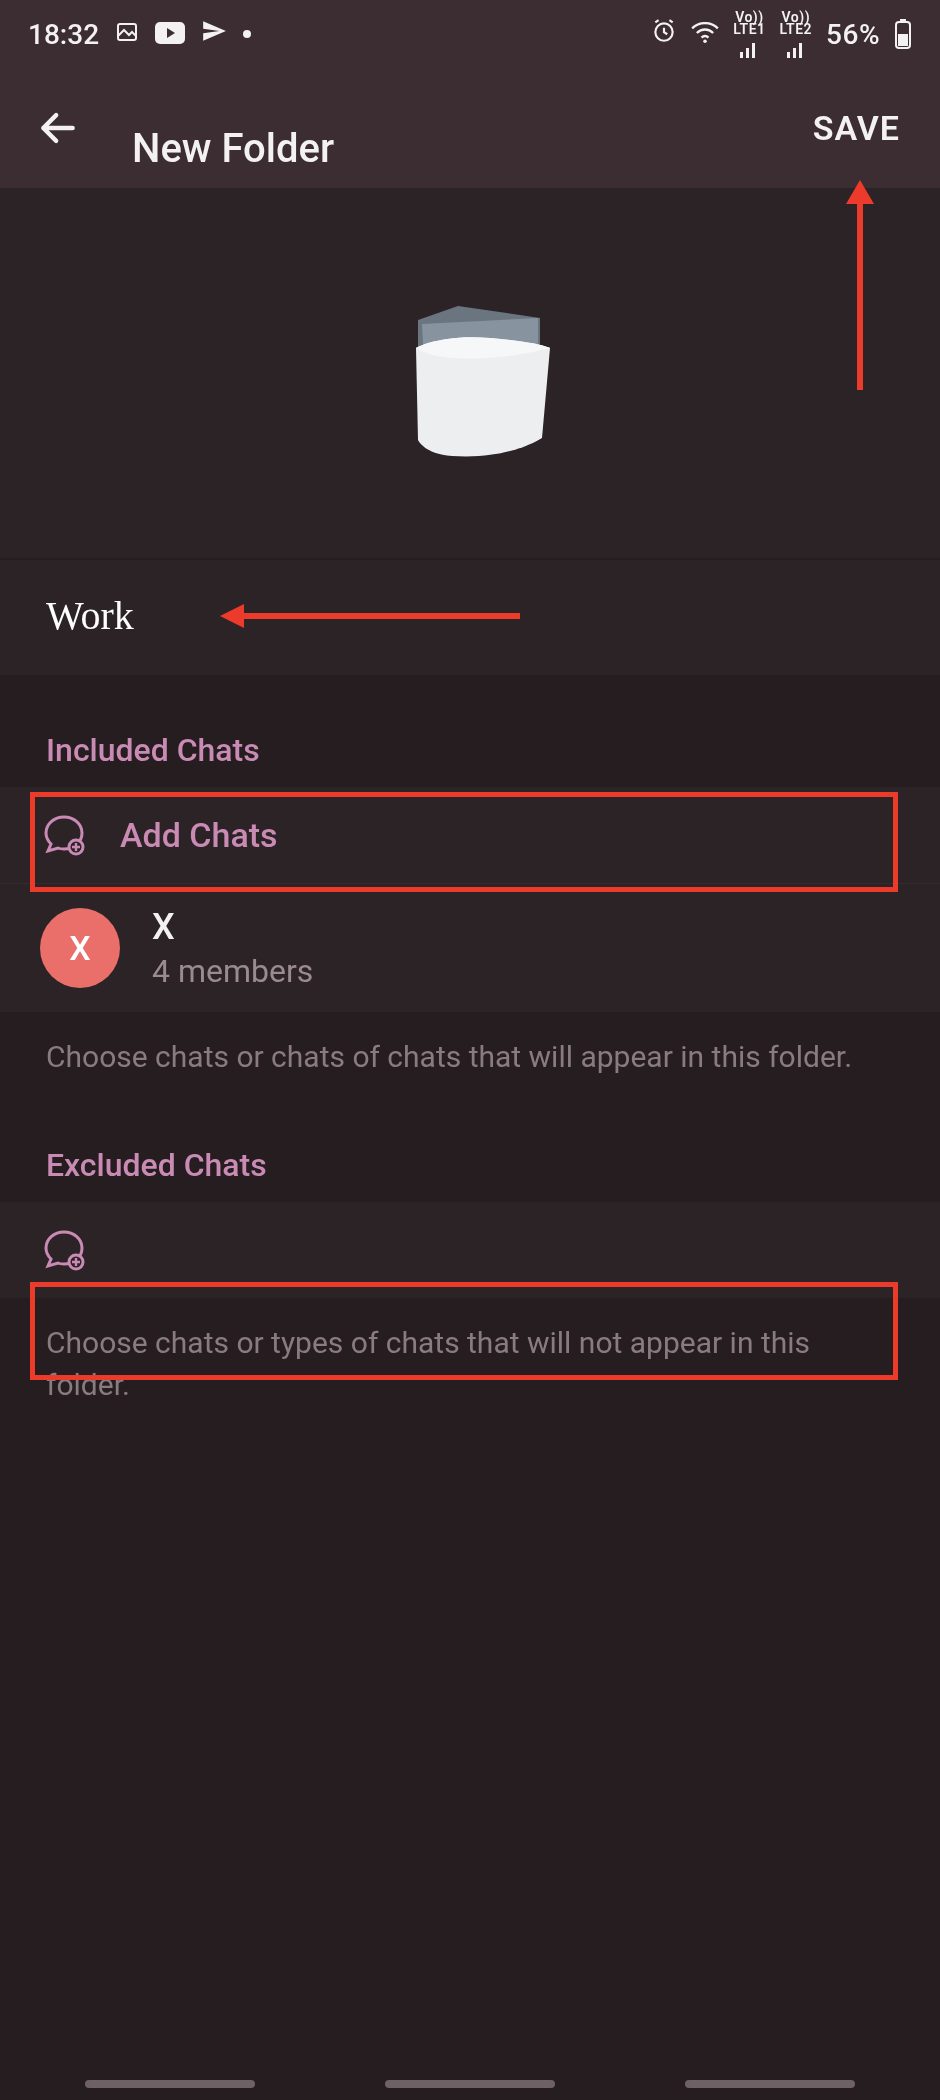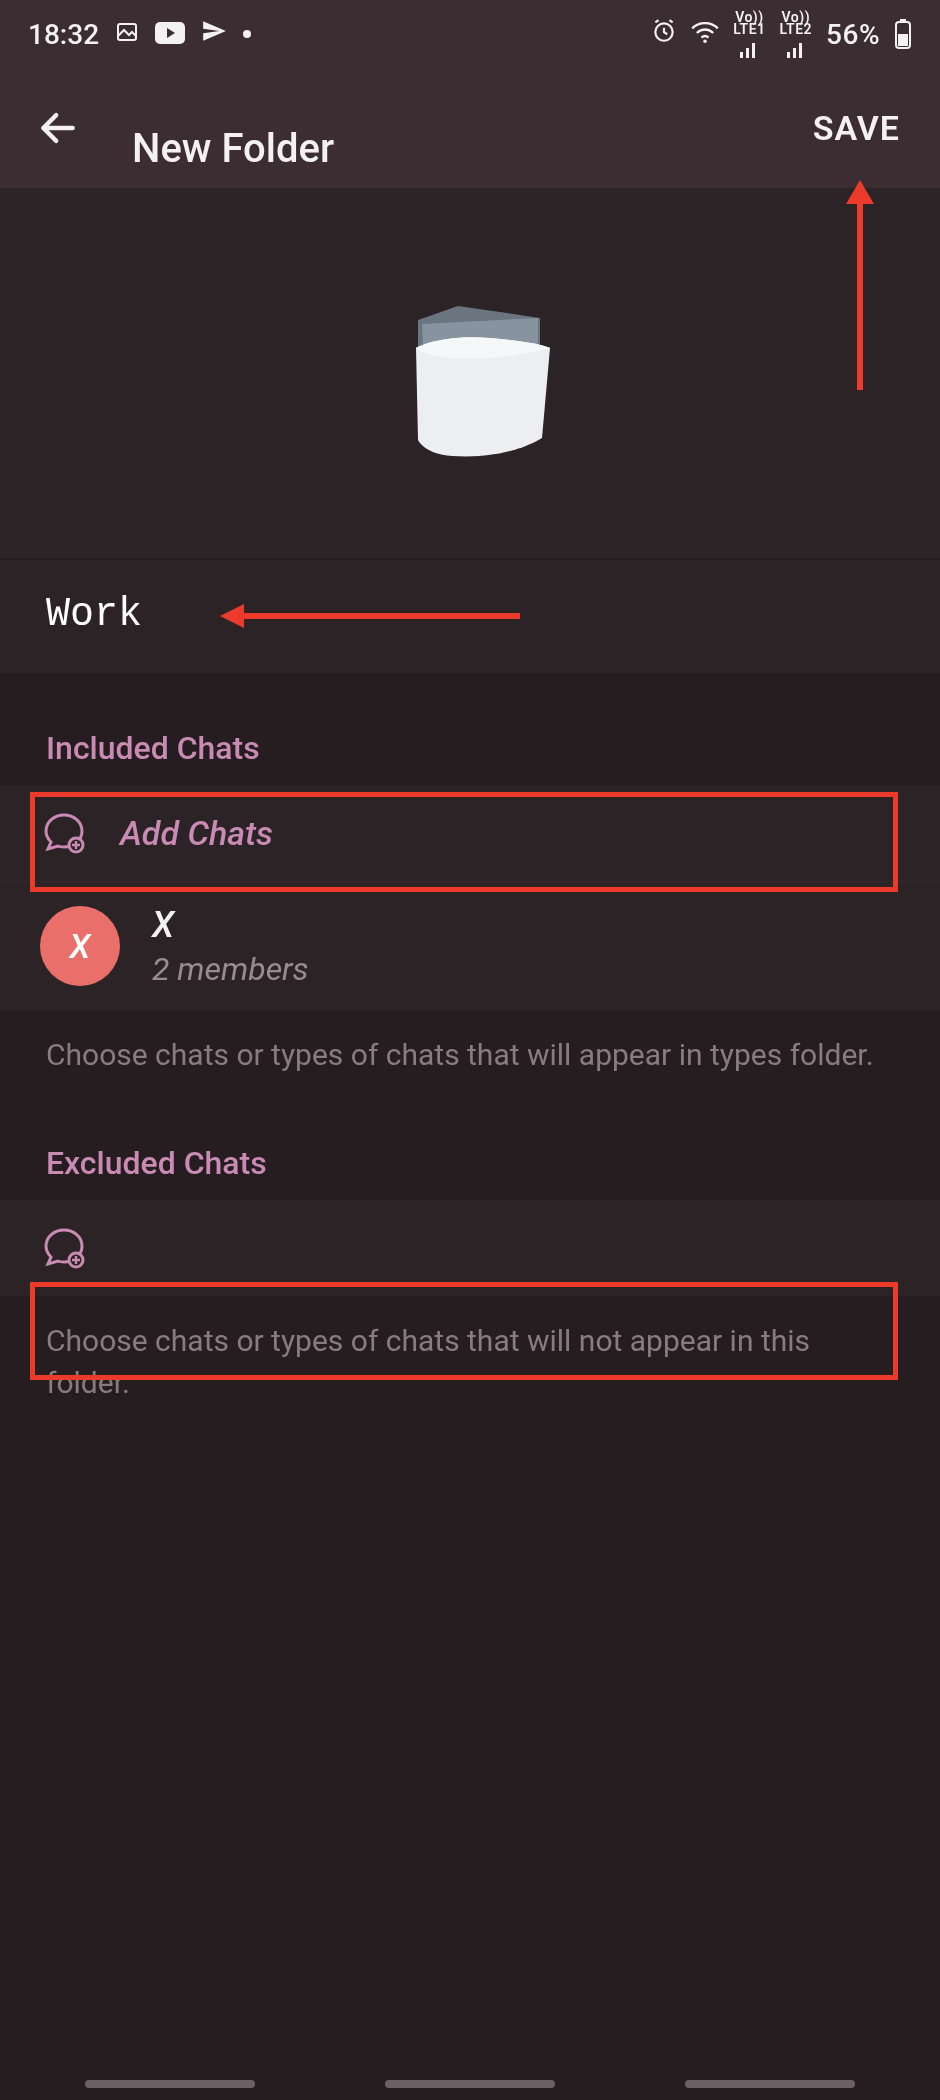--- a/index.html
+++ b/index.html
@@ -52,21 +52,21 @@
     margin-top: 2px;
     padding: 32px 46px 36px;
   }
   .name-input {
     background: transparent;
     border: none;
     outline: none;
     font-size: 40px;
     color: #fefefe;
     width: 100%;
-    font-family: Liberation Mono, monospace;
+    font-family: Liberation Serif, serif;
   }
 
   .section {
     margin-top: 36px;
   }
   .section-header {
     font-size: 32px;
     font-weight: 500;
     color: #c98bb4;
     padding: 20px 46px 18px;
@@ -89,21 +89,21 @@
   }
   .chat-row .leading { width:112px; }
   .chat-row .title { font-size:36px; color:#f3f1f2; font-weight:500; }
   .chat-row .subtitle { font-size:32px; color:#9a8b91; margin-top:4px; }
   .help {
     font-size:30px;
     color:#8a7b81;
     padding: 24px 46px 30px;
     line-height:1.4;
   }
-  .section-block { background:#2c2327;font-style:italic; }
+  .section-block { background:#2c2327; }
 
   .highlight-box {
     position:absolute;
     border:5px solid #ec3b2b;
     pointer-events:none;
     z-index:30;
   }
   .arrow { position:absolute; z-index:31; pointer-events:none; }
 
   .nav-indicator {
@@ -228,25 +228,25 @@
       <div class="body">
         <div class="title">Add Chats</div>
       </div>
     </div>
     <div class="row chat-row">
       <div class="leading">
         <div class="chat-avatar">X</div>
       </div>
       <div class="body">
         <div class="title">X</div>
-        <div class="subtitle">2 members</div>
+        <div class="subtitle">4 members</div>
       </div>
     </div>
   </div>
-  <div class="help">Choose chats or types of chats that will appear in types folder.</div>
+  <div class="help">Choose chats or chats of chats that will appear in this folder.</div>
 </div>
 
 <div class="section" style="margin-top:18px">
   <div class="section-header">Excluded Chats</div>
   <div class="section-block">
     <div class="row">
       <div class="leading">
         <span>
           <svg width="48" height="48" viewBox="0 0 48 48" fill="none">
               <path d="M24 8 C14 8 6 15 6 24 C6 28 8 32 11 35 L8 42 L18 39 C20 40 22 40 24 40 C34 40 42 33 42 24 C42 15 34 8 24 8 Z" stroke="#c98bb4" stroke-width="3" fill="none"></path>

